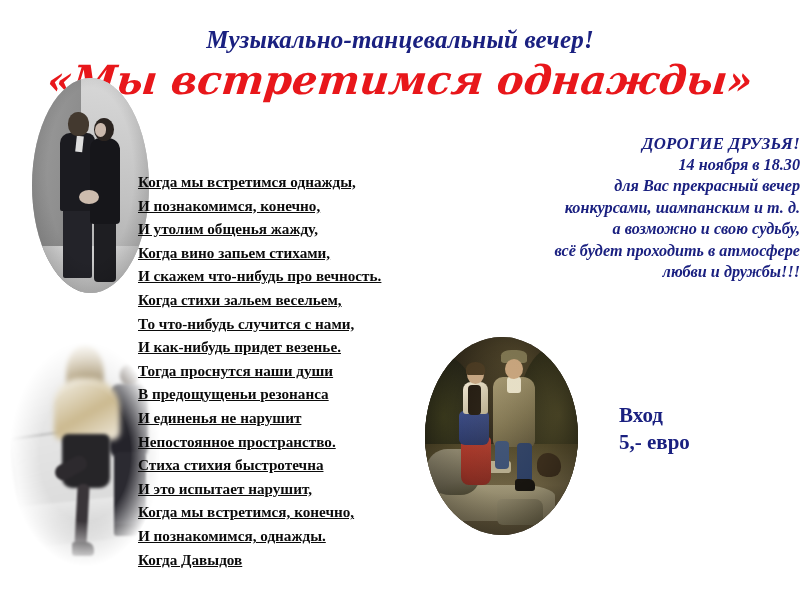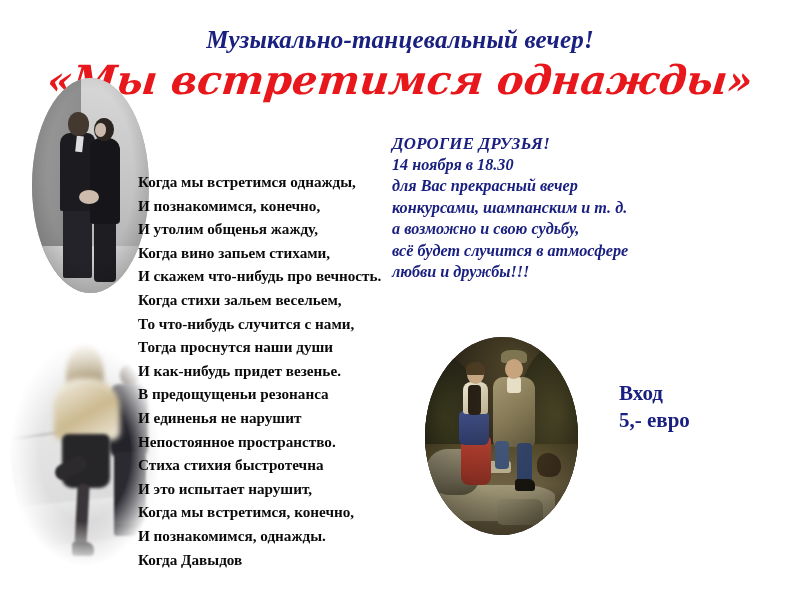--- a/index.html
+++ b/index.html
@@ -190,29 +190,29 @@
     left: 138px;
     top: 170px;
     width: 300px;
     color: #0b0b0b;
     font-family: "Liberation Serif", "DejaVu Serif", serif;
     font-weight: bold;
     font-size: 15.2px;
     line-height: 23.6px;
     white-space: nowrap;
   }
-  .poem div { position: relative; }
+  .poem div { position: relative; text-decoration: underline; }
 
   
   .invite {
     position: absolute;
     left: 392px;
     top: 133px;
     width: 408px;
-    text-align: left;
+    text-align: right;
     color: #1a2080;
     font-family: "Liberation Serif", "DejaVu Serif", serif;
     font-style: italic;
     font-weight: bold;
     font-size: 16.2px;
     line-height: 21.5px;
     white-space: nowrap;
   }
   .invite .l0 { font-size: 16.8px; letter-spacing: 0.3px; }
   .invite .wide { font-size: 16.6px; }
@@ -327,21 +327,21 @@
   }
   .pt-varnish {
     position: absolute; inset: 0;
     background: radial-gradient(ellipse at 50% 42%, rgba(255,235,180,0.06) 0%, rgba(0,0,0,0.0) 45%, rgba(0,0,0,0.30) 85%, rgba(0,0,0,0.48) 100%);
   }
 
   
   .price {
     position: absolute;
     left: 619px;
-    top: 380px;
+    top: 402px;
     color: #1a2080;
     font-family: "Liberation Serif", "DejaVu Serif", serif;
     font-weight: bold;
     font-size: 21px;
     line-height: 27px;
     white-space: nowrap;
   }
 </style>
 </head>
 <body>
@@ -384,39 +384,39 @@
   </div>
 
   <div class="poem">
     <div>Когда мы встретимся однажды,</div>
     <div>И познакомимся, конечно,</div>
     <div>И утолим общенья жажду,</div>
     <div>Когда вино запьем стихами,</div>
     <div>И скажем что-нибудь про вечность.</div>
     <div>Когда стихи зальем весельем,</div>
     <div>То что-нибудь случится с нами,</div>
+    <div>И как-нибудь придет везенье.</div>
     <div>Тогда проснутся наши души</div>
-    <div>И как-нибудь придет везенье.</div>
     <div>В предощущеньи резонанса</div>
     <div>И единенья не нарушит</div>
     <div>Непостоянное пространство.</div>
     <div>Стиха стихия быстротечна</div>
     <div>И это испытает нарушит,</div>
     <div>Когда мы встретимся, конечно,</div>
     <div>И познакомимся, однажды.</div>
     <div>Когда Давыдов</div>
   </div>
 
   <div class="invite">
     <div class="l0">ДОРОГИЕ ДРУЗЬЯ!</div>
     <div>14 ноября в 18.30</div>
     <div>для Вас прекрасный вечер</div>
     <div>конкурсами, шампанским и т. д.</div>
     <div>а возможно и свою судьбу,</div>
-    <div>всё будет случится в атмосфере</div>
+    <div>всё будет проходить в атмосфере</div>
     <div>любви и дружбы!!!</div>
   </div>
 
   <div class="painting">
     <div class="pt-sky"></div>
     <div class="pt-foliage-l"></div>
     <div class="pt-foliage-r"></div>
     <div class="pt-ground"></div>
     <div class="pt-path"></div>
     <div class="pt-rock"></div>

